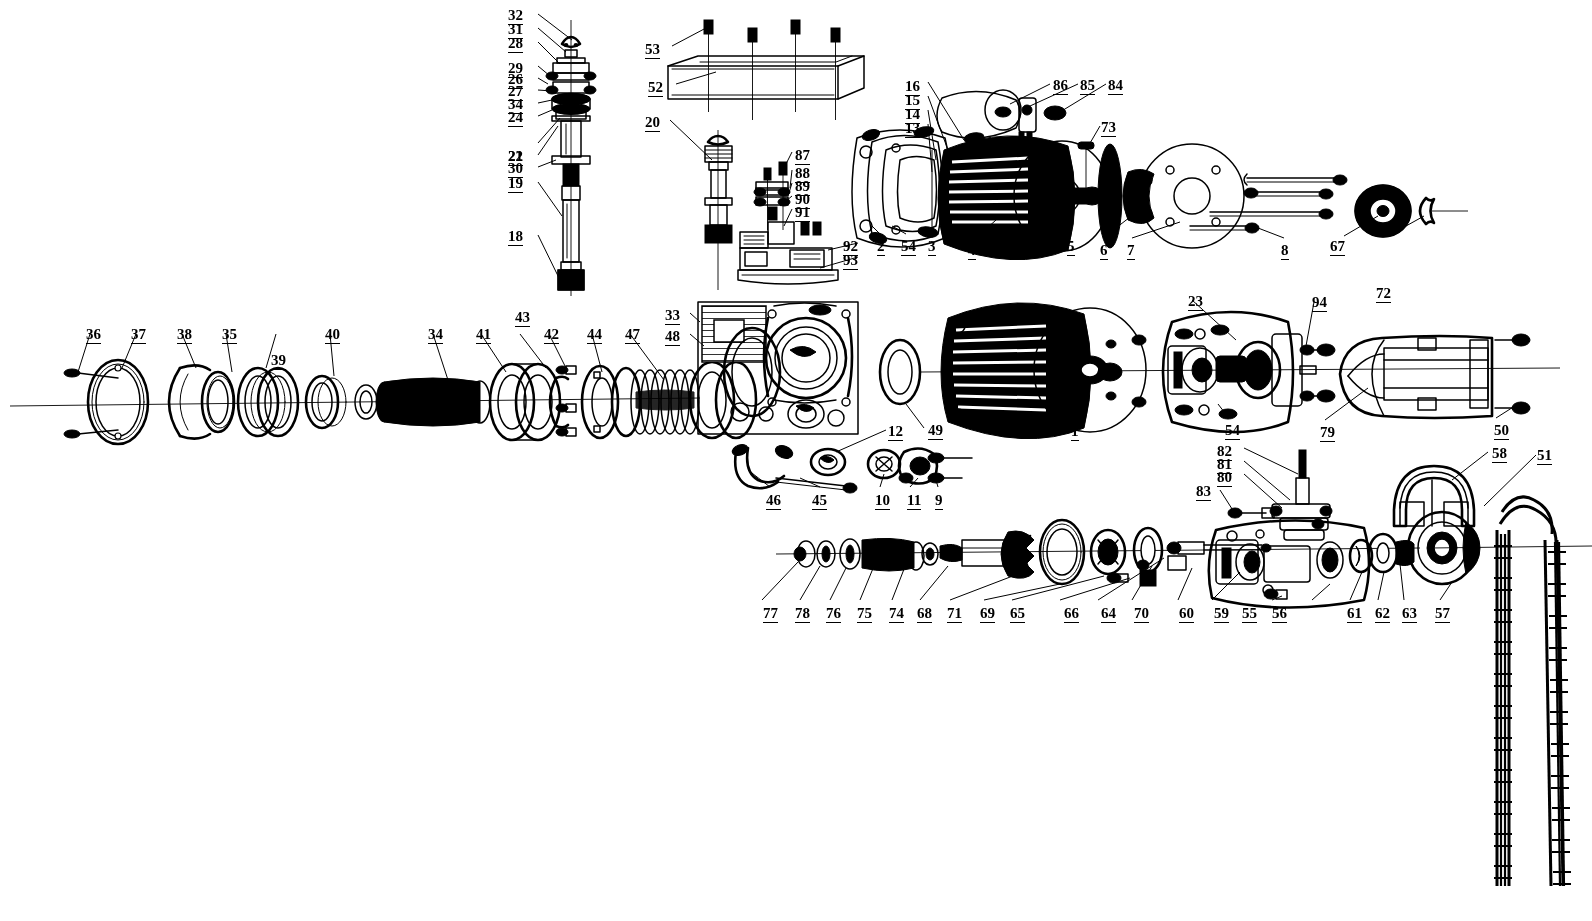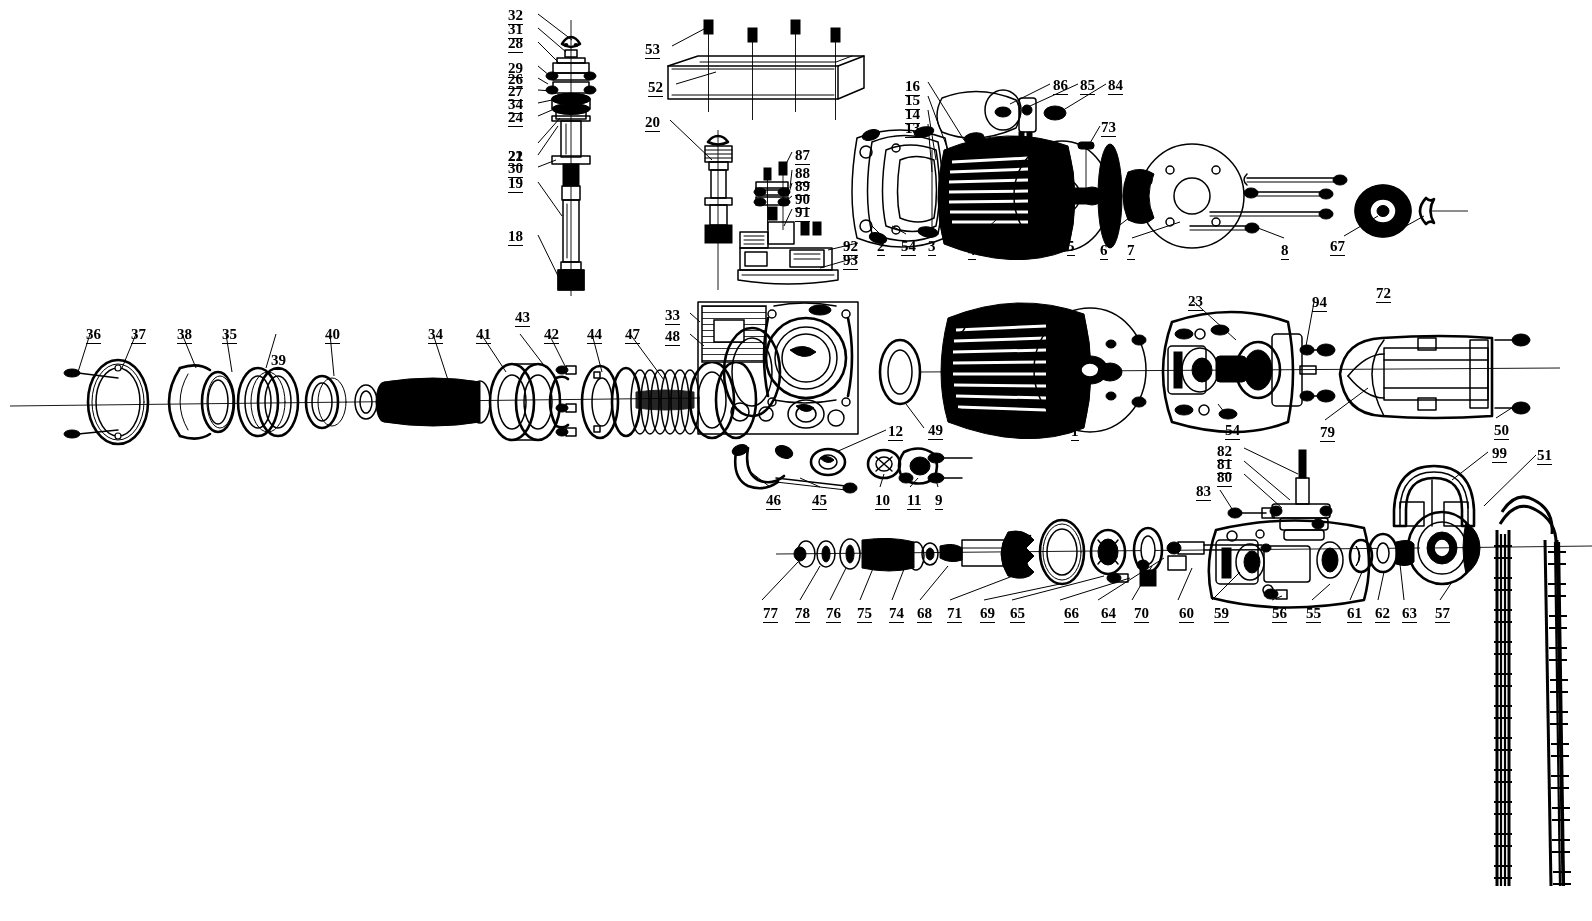--- a/index.html
+++ b/index.html
@@ -786,36 +786,36 @@
       <div class="cl" style="left: 1071px; top: 424px;">1</div>
       <div class="cl" style="left: 1188px; top: 294px;">23</div>
       <div class="cl" style="left: 1225px; top: 423px;">54</div>
       <div class="cl" style="left: 1312px; top: 295px;">94</div>
       <div class="cl" style="left: 1320px; top: 425px;">79</div>
       <div class="cl" style="left: 1494px; top: 423px;">50</div>
       <div class="cl" style="left: 1217px; top: 444px;">82</div>
       <div class="cl" style="left: 1217px; top: 457px;">81</div>
       <div class="cl" style="left: 1217px; top: 470px;">80</div>
       <div class="cl" style="left: 1196px; top: 484px;">83</div>
-      <div class="cl" style="left: 1492px; top: 446px;">99</div>
+      <div class="cl" style="left: 1492px; top: 446px;">58</div>
       <div class="cl" style="left: 1537px; top: 448px;">51</div>
       <div class="cl" style="left: 763px; top: 606px;">77</div>
       <div class="cl" style="left: 795px; top: 606px;">78</div>
       <div class="cl" style="left: 826px; top: 606px;">76</div>
       <div class="cl" style="left: 857px; top: 606px;">75</div>
       <div class="cl" style="left: 889px; top: 606px;">74</div>
       <div class="cl" style="left: 917px; top: 606px;">68</div>
       <div class="cl" style="left: 947px; top: 606px;">71</div>
       <div class="cl" style="left: 980px; top: 606px;">69</div>
       <div class="cl" style="left: 1010px; top: 606px;">65</div>
       <div class="cl" style="left: 1064px; top: 606px;">66</div>
       <div class="cl" style="left: 1101px; top: 606px;">64</div>
       <div class="cl" style="left: 1134px; top: 606px;">70</div>
       <div class="cl" style="left: 1179px; top: 606px;">60</div>
       <div class="cl" style="left: 1214px; top: 606px;">59</div>
       <div class="cl" style="left: 1272px; top: 606px;">56</div>
-      <div class="cl" style="left: 1306px; top: 606px;">55</div>
+      <div class="cl" style="left: 1242px; top: 606px;">55</div>
       <div class="cl" style="left: 1347px; top: 606px;">61</div>
       <div class="cl" style="left: 1375px; top: 606px;">62</div>
       <div class="cl" style="left: 1402px; top: 606px;">63</div>
       <div class="cl" style="left: 1435px; top: 606px;">57</div>
     </div>
 </div>
 
 </body></html>

